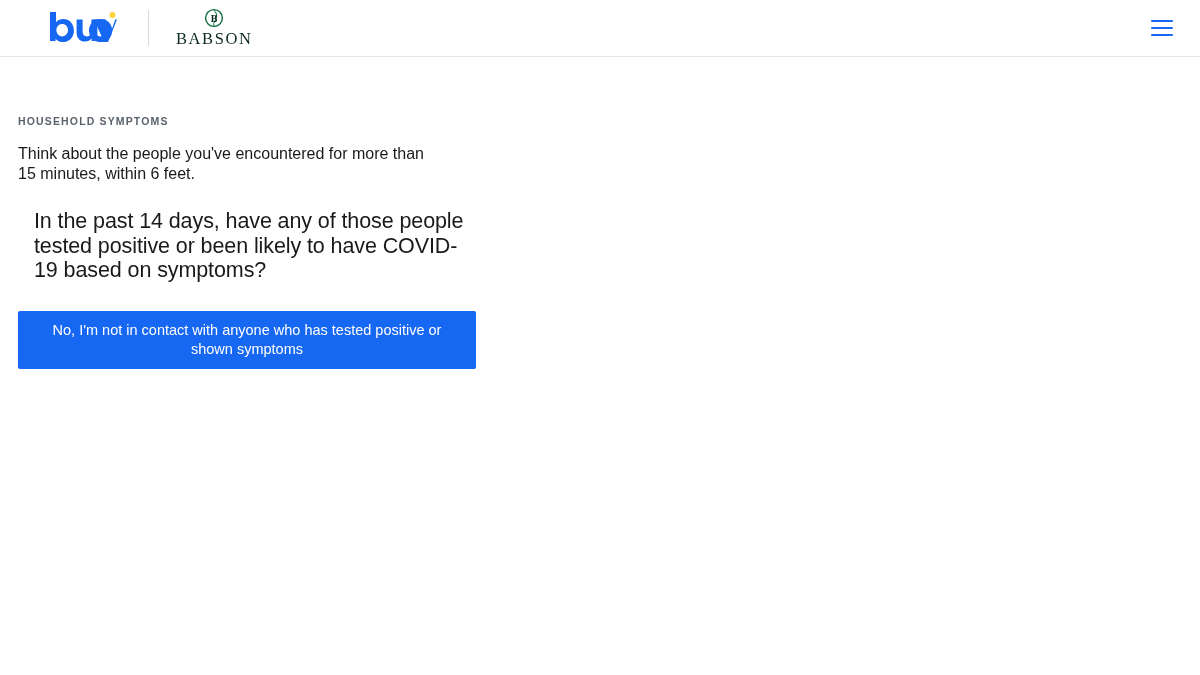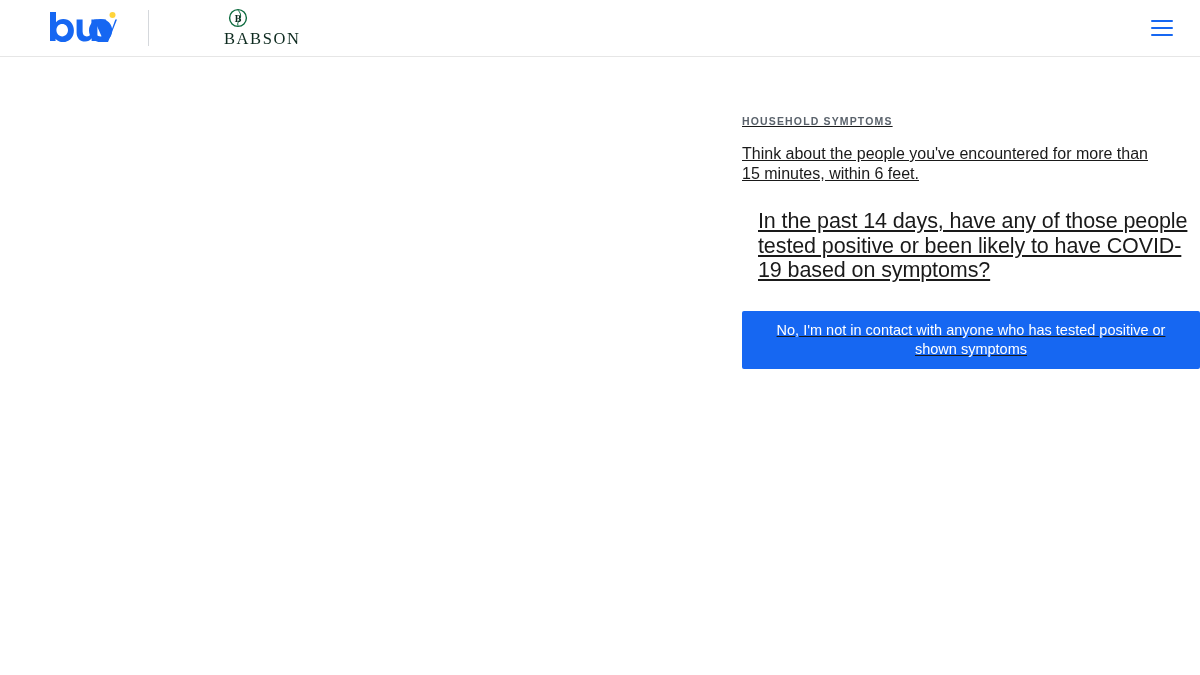--- a/index.html
+++ b/index.html
@@ -47,21 +47,20 @@
     line-height: 1;
   }
   .babson-seal {
     margin-bottom: 3px;
   }
   .babson-word {
     font-family: "Liberation Serif", serif;
     font-size: 16.5px;
     letter-spacing: 1.6px;
     color: #0d2a1f;
-    margin-left: 48px;
   }
   .menu-button {
     width: 36px;
     height: 36px;
     display: flex;
     flex-direction: column;
     justify-content: center;
     align-items: center;
     gap: 5px;
     cursor: pointer;
@@ -76,22 +75,21 @@
     background: #1667f2;
     border-radius: 1px;
   }
 
   
   .page {
     width: 100%;
     height: calc(675px - 58px);
     box-sizing: border-box;
     display: flex;
-    justify-content: flex-end;
-    text-decoration: underline;
+    justify-content: flex-start;
   }
   .content {
     width: 458px;
     margin-left: 18px;
     padding-top: 58px;
     box-sizing: border-box;
   }
   .eyebrow {
     font-size: 10.5px;
     font-weight: bold;

